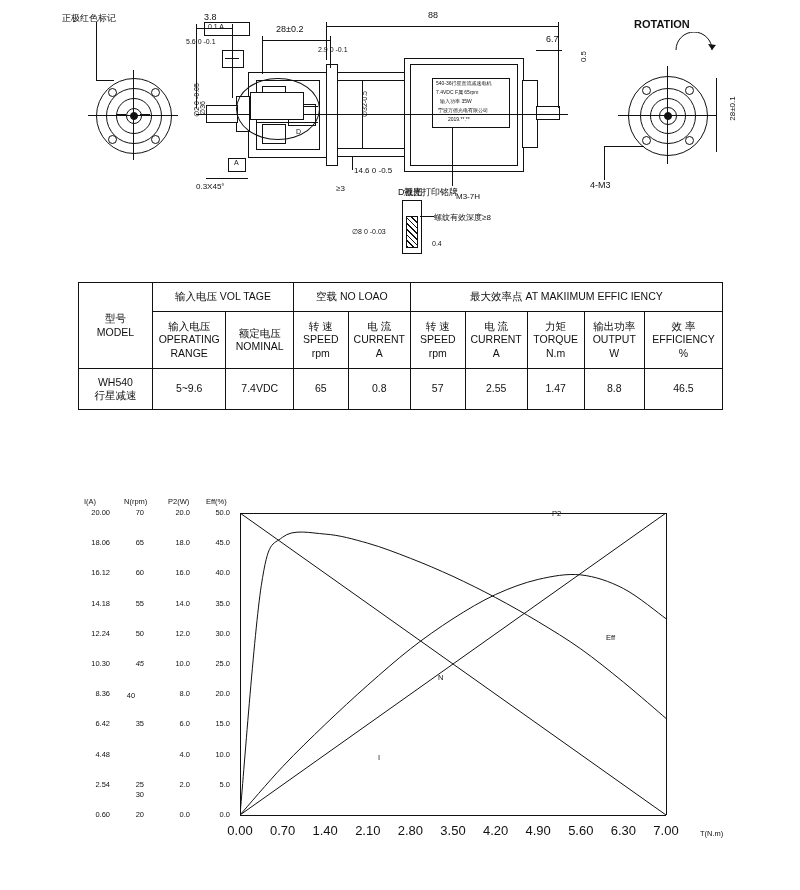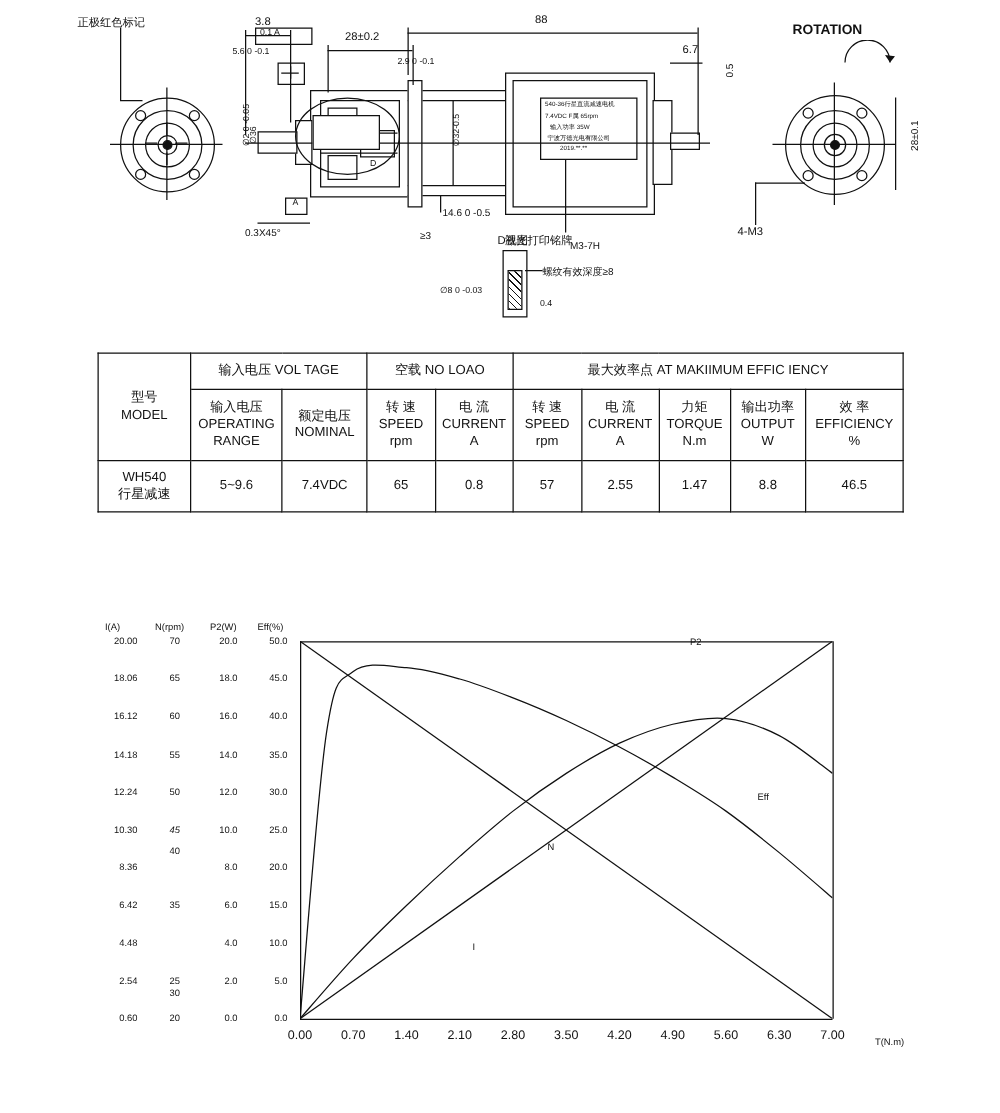--- a/index.html
+++ b/index.html
@@ -43,21 +43,21 @@
   .hdr-sub td{height:54px;font-size:10.5px;}
   .row-val td{height:38px;font-size:12px;}
 
   #net-weight{position:absolute;left:80px;top:440px;font-size:12.5px;}
 
   
   #chart{position:absolute;left:40px;top:485px;width:720px;height:380px;}
   .ax-line{position:absolute;background:#111;}
   .axis-col{position:absolute;font-size:7.5px;text-align:right;}
   .axis-hdr{position:absolute;font-size:7.5px;}
-  .xtick{position:absolute;font-size:10px;transform:translateX(-50%);}
+  .xtick{position:absolute;font-size:13px;transform:translateX(-50%);}
   .curve-lbl{position:absolute;font-size:7.5px;}
 </style>
 </head>
 <body>
 
 <div class="sheet">
 
   <div id="drawing">
 
     <div class="circ" style="left:96px;top:78px;width:74px;height:74px;"></div>
@@ -294,21 +294,21 @@
         <div class="axis-col" style="left: 30px; width: 40px; top: 294.8px;">2.54</div>
         <div class="axis-col" style="left: 30px; width: 40px; top: 325px;">0.60</div>
       </div>
     <div id="tickcol-N">
         <div class="axis-col" style="left: 78px; width: 26px; top: 23px;">70</div>
         <div class="axis-col" style="left: 78px; width: 26px; top: 53.2px;">65</div>
         <div class="axis-col" style="left: 78px; width: 26px; top: 83.4px;">60</div>
         <div class="axis-col" style="left: 78px; width: 26px; top: 113.6px;">55</div>
         <div class="axis-col" style="left: 78px; width: 26px; top: 143.8px;">50</div>
         <div class="axis-col" style="left: 78px; width: 26px; top: 174px; font-style: italic;">45</div>
-        <div class="axis-col" style="left: 78px; width: 26px; top: 191px;">40</div>
+        <div class="axis-col" style="left: 78px; width: 26px; top: 206px; text-align: center;">40</div>
         <div class="axis-col" style="left: 78px; width: 26px; top: 234.4px;">35</div>
         <div class="axis-col" style="left: 78px; width: 26px; top: 264.6px; margin-top: 40px;">30</div>
         <div class="axis-col" style="left: 78px; width: 26px; top: 294.8px;">25</div>
         <div class="axis-col" style="left: 78px; width: 26px; top: 325px;">20</div>
       </div>
     <div id="tickcol-P2">
         <div class="axis-col" style="left: 118px; width: 32px; top: 23px;">20.0</div>
         <div class="axis-col" style="left: 118px; width: 32px; top: 53.2px;">18.0</div>
         <div class="axis-col" style="left: 118px; width: 32px; top: 83.4px;">16.0</div>
         <div class="axis-col" style="left: 118px; width: 32px; top: 113.6px;">14.0</div>

